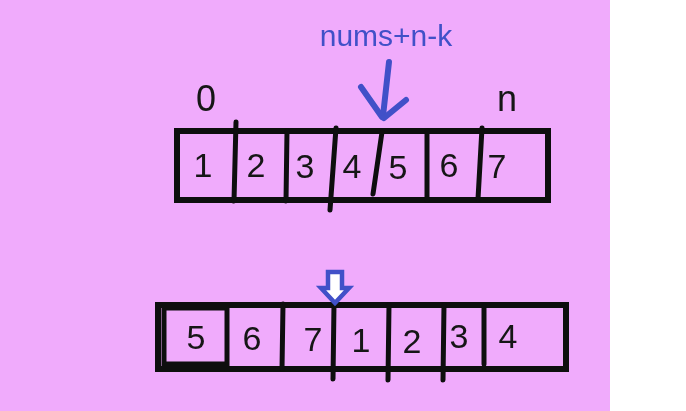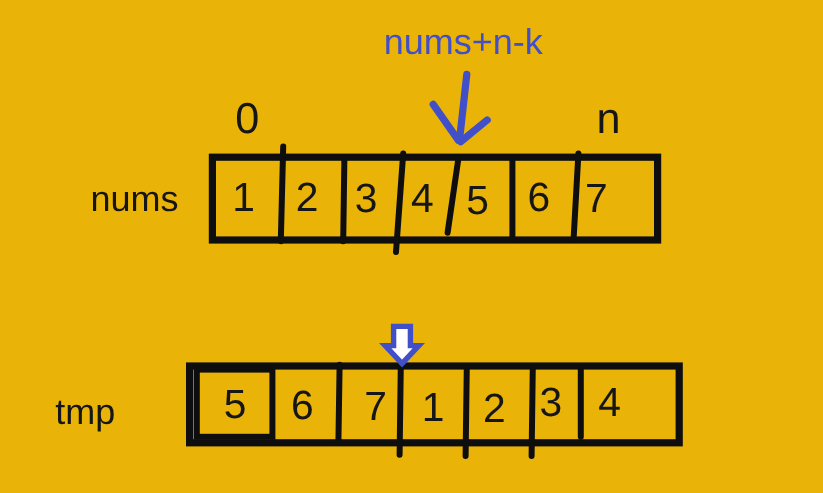--- a/index.html
+++ b/index.html
@@ -1,19 +1,19 @@
 <!DOCTYPE html>
 <html><head>
 <meta charset="utf-8">
 <style>
   html,body { margin:0; padding:0; background:#fff; }
   .canvas {
     position:relative;
-    width:686px; height:411px;
-    background:#eab308;
+    width:610px; height:411px;
+    background:#f0abfc;
     overflow:hidden;
     font-family:"Liberation Sans", sans-serif;
   }
   .canvas svg { position:absolute; left:0; top:0; }
   .t {
     position:absolute;
     transform:translate(-50%,-50%);
     white-space:nowrap;
     color:#161616;
     line-height:1;
@@ -57,22 +57,20 @@
     </g>
 
     <path d="M328,272 L342,272 L342,288 L349,288 L335,303 L321,288 L328,288 Z" fill="#ffffff" stroke="#4150c8" stroke-width="4.5" stroke-linejoin="miter"></path>
   </svg>
 
   <span class="t annot" style="left:386px;top:36px">nums+n-k</span>
 
   <span class="t idx" style="left:206px;top:99px">0</span>
   <span class="t idx" style="left:507px;top:99px">n</span>
 
-  <span class="t label" style="left:112px;top:167px">nums</span>
-  <span class="t label" style="left:71px;top:344px">tmp</span>
 
   <span class="t digit" style="left:203px;top:165px">1</span>
   <span class="t digit" style="left:256px;top:165px">2</span>
   <span class="t digit" style="left:305px;top:166px">3</span>
   <span class="t digit" style="left:352px;top:166px">4</span>
   <span class="t digit" style="left:398px;top:167px">5</span>
   <span class="t digit" style="left:449px;top:165px">6</span>
   <span class="t digit" style="left:497px;top:166px">7</span>
 
   <span class="t digit" style="left:196px;top:337px">5</span>

